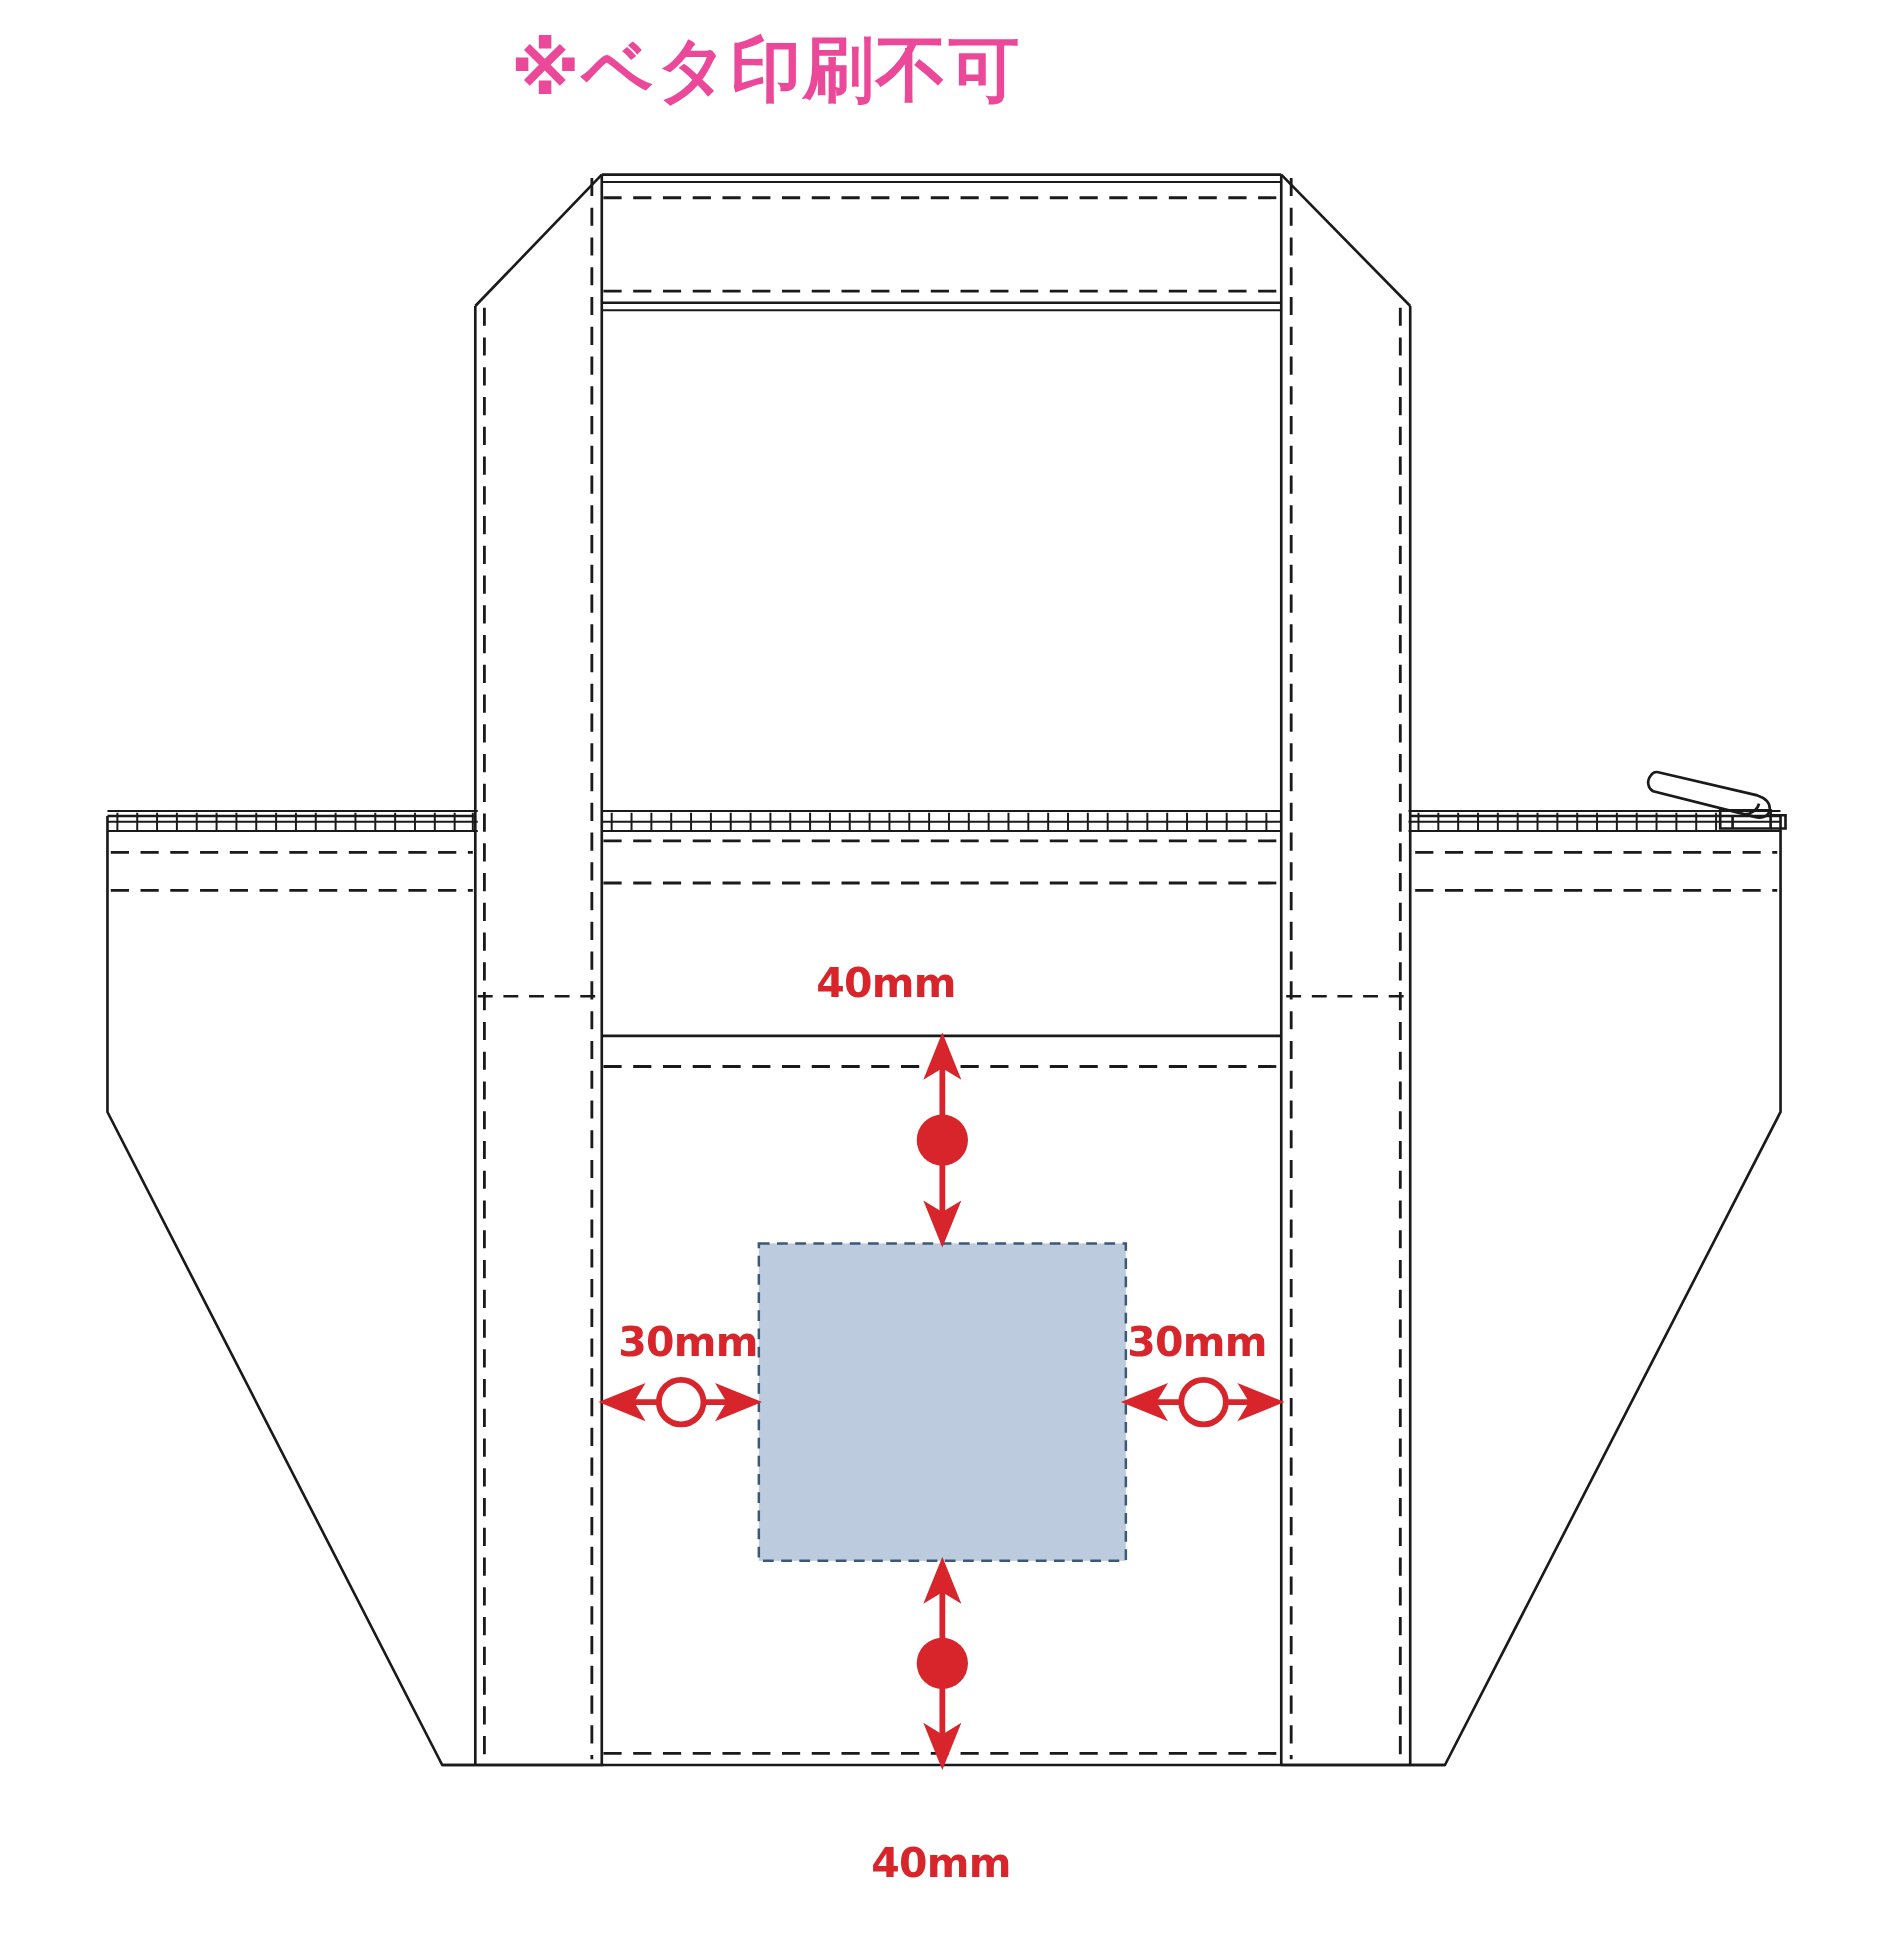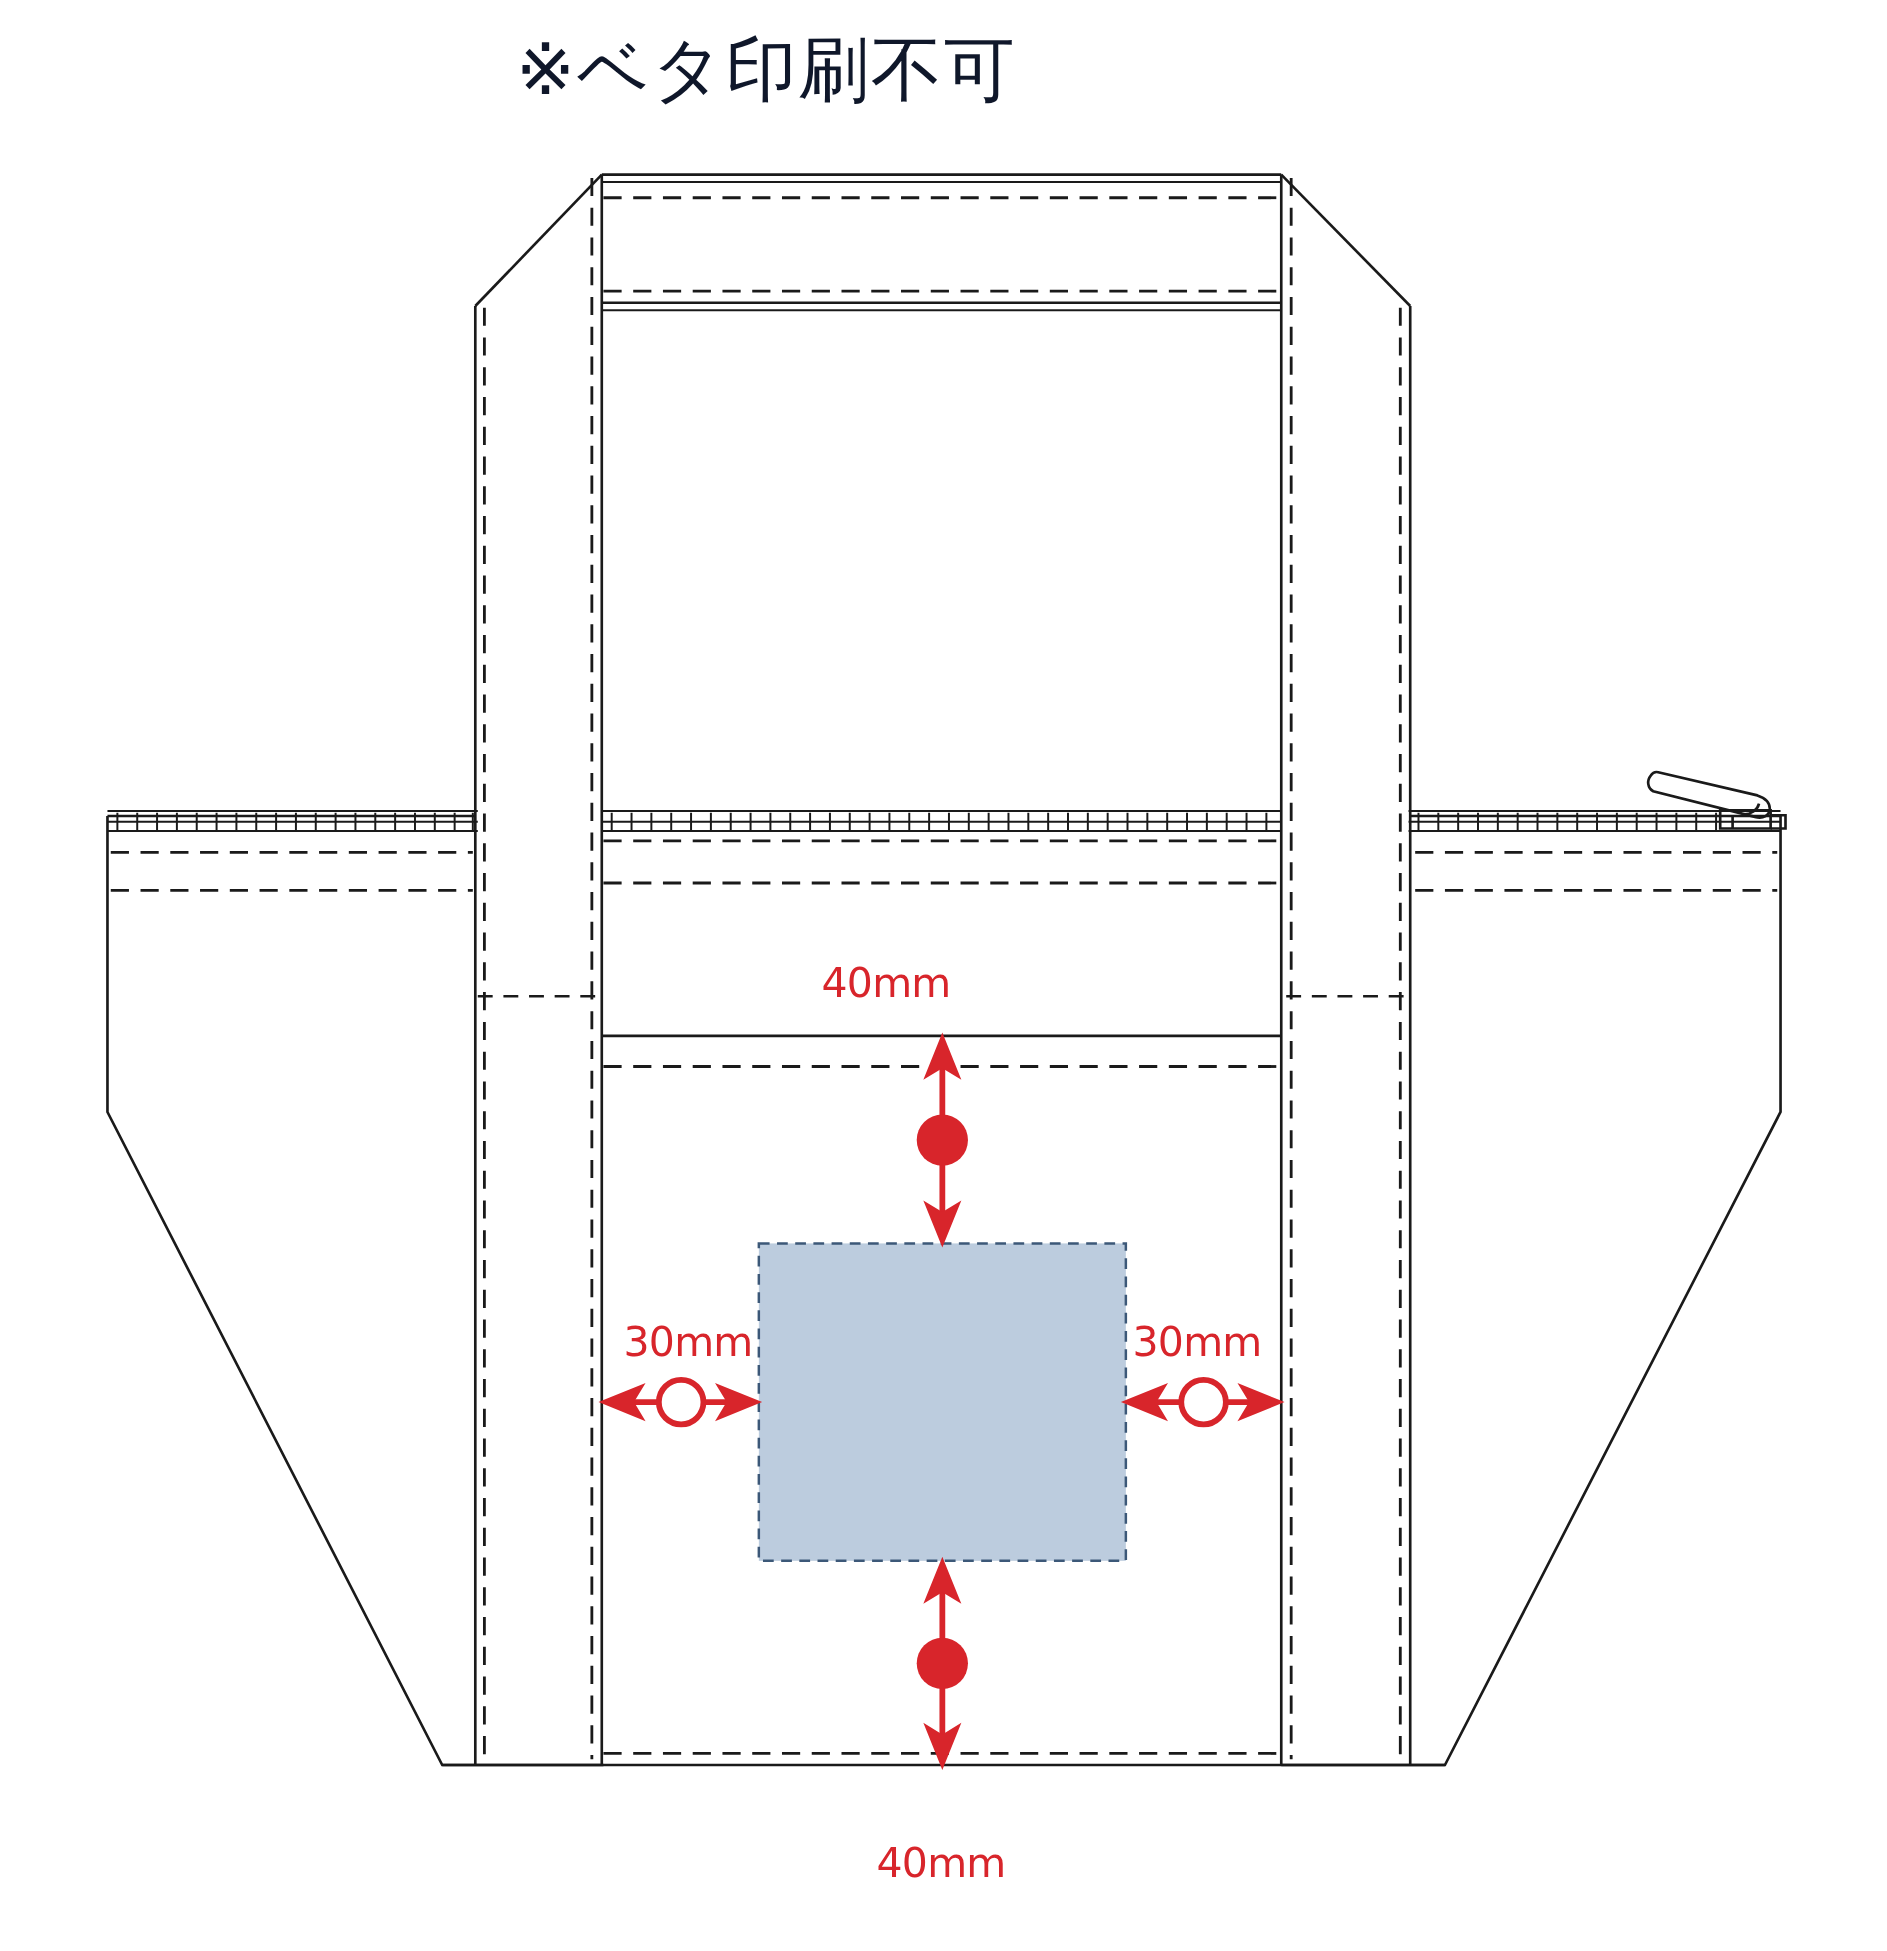--- a/index.html
+++ b/index.html
@@ -18,36 +18,36 @@
     overflow: hidden;
   }
   #title {
     position: absolute;
     left: 0;
     top: 31px;
     width: 1532px;
     text-align: center;
     font-family: "DejaVu Sans", "Liberation Sans", sans-serif;
     font-size: 71px;
-    font-weight: 400;
+    font-weight: 700;
     letter-spacing: 1.7px;
     line-height: 1.1;
-    color: #0f172a;
+    color: #ec4899;
     white-space: nowrap;
   }
   #drawing {
     position: absolute;
     left: 0;
     top: 0;
   }
   .dim-label {
     position: absolute;
     font-family: "DejaVu Sans", "Liberation Sans", sans-serif;
     font-size: 41px;
-    font-weight: 400;
+    font-weight: 700;
     color: #D8252B;
     white-space: nowrap;
     letter-spacing: -0.8px;
   }
   #label-top-40 { left: 886px; top: 959px; transform: translateX(-50%); }
   #label-bottom-40 { left: 941px; top: 1839px; transform: translateX(-50%); }
   #label-left-30 { left: 688px; top: 1318px; transform: translateX(-50%); }
   #label-right-30 { left: 1197px; top: 1318px; transform: translateX(-50%); }
 </style>
 </head>

